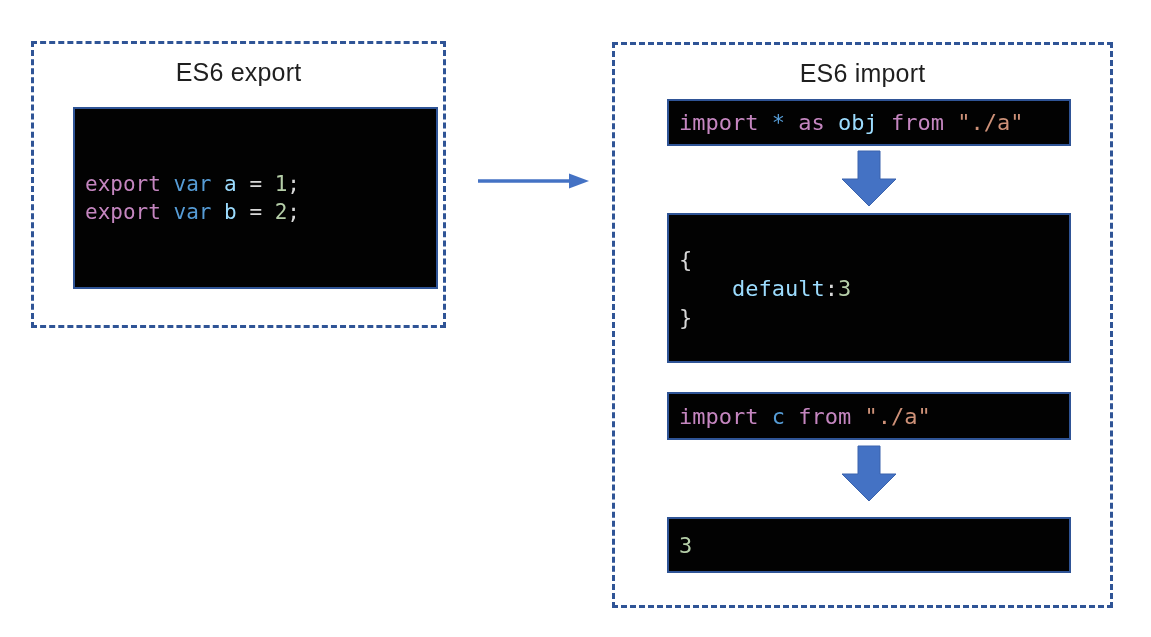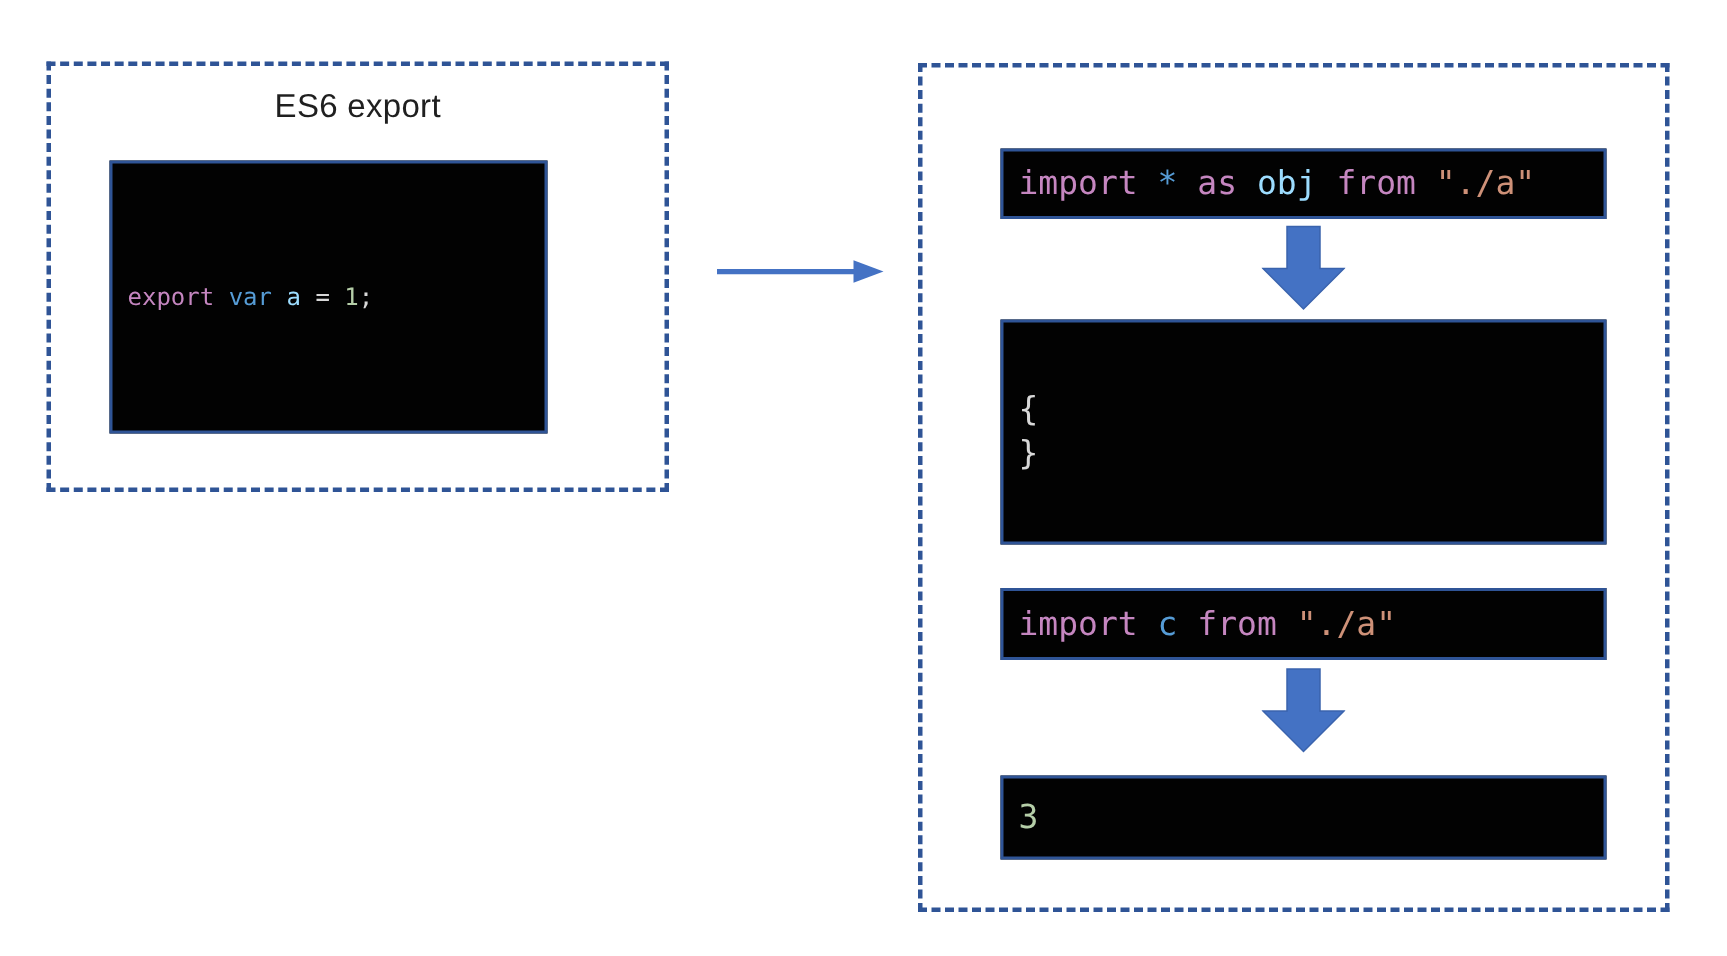--- a/index.html
+++ b/index.html
@@ -17,39 +17,39 @@
     box-sizing: border-box;
     background: #ffffff;
   }
   .panel-export { left: 31px; top: 41px; width: 415px; height: 287px; }
   .panel-import { left: 612px; top: 42px; width: 501px; height: 566px; }
   .panel-title {
     position: absolute;
     left: 0; right: 0;
     top: 14px;
     text-align: center;
-    font-size: 22px;
+    font-size: 25px;
     font-weight: 400;
     color: var(--title-color);
     letter-spacing: 0.2px;
   }
   .code-block {
     position: absolute;
     background: var(--block-bg);
     border: 2px solid var(--block-border);
     box-sizing: border-box;
     font-family: "DejaVu Sans Mono", "Liberation Mono", monospace;
     color: var(--tok-pl);
     display: flex;
     flex-direction: column;
     justify-content: center;
     padding-left: 10px;
   }
   .code-line { white-space: pre; }
-  .export-code   { left: 39px;  top: 63px;  width: 292px; height: 182px; font-size: 16px; }
+  .export-code   { left: 39px;  top: 63px;  width: 365px; height: 182px; font-size: 21px; }
   .export-code .code-line { line-height: 28px; }
   .import-code   { font-size: 22px; }
   .import-code .code-line { line-height: 29px; }
   .block-star    { left: 52px; top: 54px;  width: 404px; height: 47px;  }
   .block-object  { left: 52px; top: 168px; width: 404px; height: 150px; }
   .block-default { left: 52px; top: 347px; width: 404px; height: 48px;  }
   .block-value   { left: 52px; top: 472px; width: 404px; height: 56px;  }
   .v-arrow { position: absolute; left: 226px; width: 56px; height: 58px; }
   .v-arrow-1 { top: 105px; }
   .v-arrow-2 { top: 400px; }
@@ -66,40 +66,43 @@
 </style>
 </head>
 <body>
 
 <div class="canvas">
 
   <section class="panel panel-export">
     <div class="panel-title">ES6 export</div>
     <div class="code-block export-code">
         <div class="code-line"><span class="tok-kw">export</span><span class="tok-pl"> </span><span class="tok-ty">var</span><span class="tok-pl"> </span><span class="tok-id">a</span><span class="tok-pl"> = </span><span class="tok-num">1</span><span class="tok-pl">;</span></div>
+        <div class="code-line"><span class="tok-kw">export</span><span class="tok-pl"> </span><span class="tok-ty">var</span><span class="tok-pl"> </span><span class="tok-id">b</span><span class="tok-pl"> = </span><span class="tok-num">2</span><span class="tok-pl">;</span></div>
       </div>
   </section>
 
   <svg class="h-arrow" viewBox="0 0 114 22">
     <line class="arrow-line" x1="1" y1="11" x2="93" y2="11"></line>
     <polygon class="arrow-head" points="92,3.5 112,11 92,18.5"></polygon>
   </svg>
 
   <section class="panel panel-import">
+    <div class="panel-title">ES6 import</div>
 
     <div class="code-block import-code block-star">
         <div class="code-line"><span class="tok-kw">import</span><span class="tok-pl"> </span><span class="tok-ty">*</span><span class="tok-pl"> </span><span class="tok-kw">as</span><span class="tok-pl"> </span><span class="tok-id">obj</span><span class="tok-pl"> </span><span class="tok-kw">from</span><span class="tok-pl"> </span><span class="tok-str">"./a"</span></div>
       </div>
 
     <svg class="v-arrow v-arrow-1" viewBox="0 0 56 58">
       <polygon class="arrow-fill" points="17,1 39,1 39,29 55,29 28,56 1,29 17,29"></polygon>
     </svg>
 
     <div class="code-block import-code block-object">
         <div class="code-line"><span class="tok-pl">{</span></div>
+        <div class="code-line"><span class="tok-pl">    </span><span class="tok-id">default</span><span class="tok-pl">:</span><span class="tok-num">3</span></div>
         <div class="code-line"><span class="tok-pl">}</span></div>
       </div>
 
     <div class="code-block import-code block-default">
         <div class="code-line"><span class="tok-kw">import</span><span class="tok-pl"> </span><span class="tok-ty">c</span><span class="tok-pl"> </span><span class="tok-kw">from</span><span class="tok-pl"> </span><span class="tok-str">"./a"</span></div>
       </div>
 
     <svg class="v-arrow v-arrow-2" viewBox="0 0 56 58">
       <polygon class="arrow-fill" points="17,1 39,1 39,29 55,29 28,56 1,29 17,29"></polygon>
     </svg>

